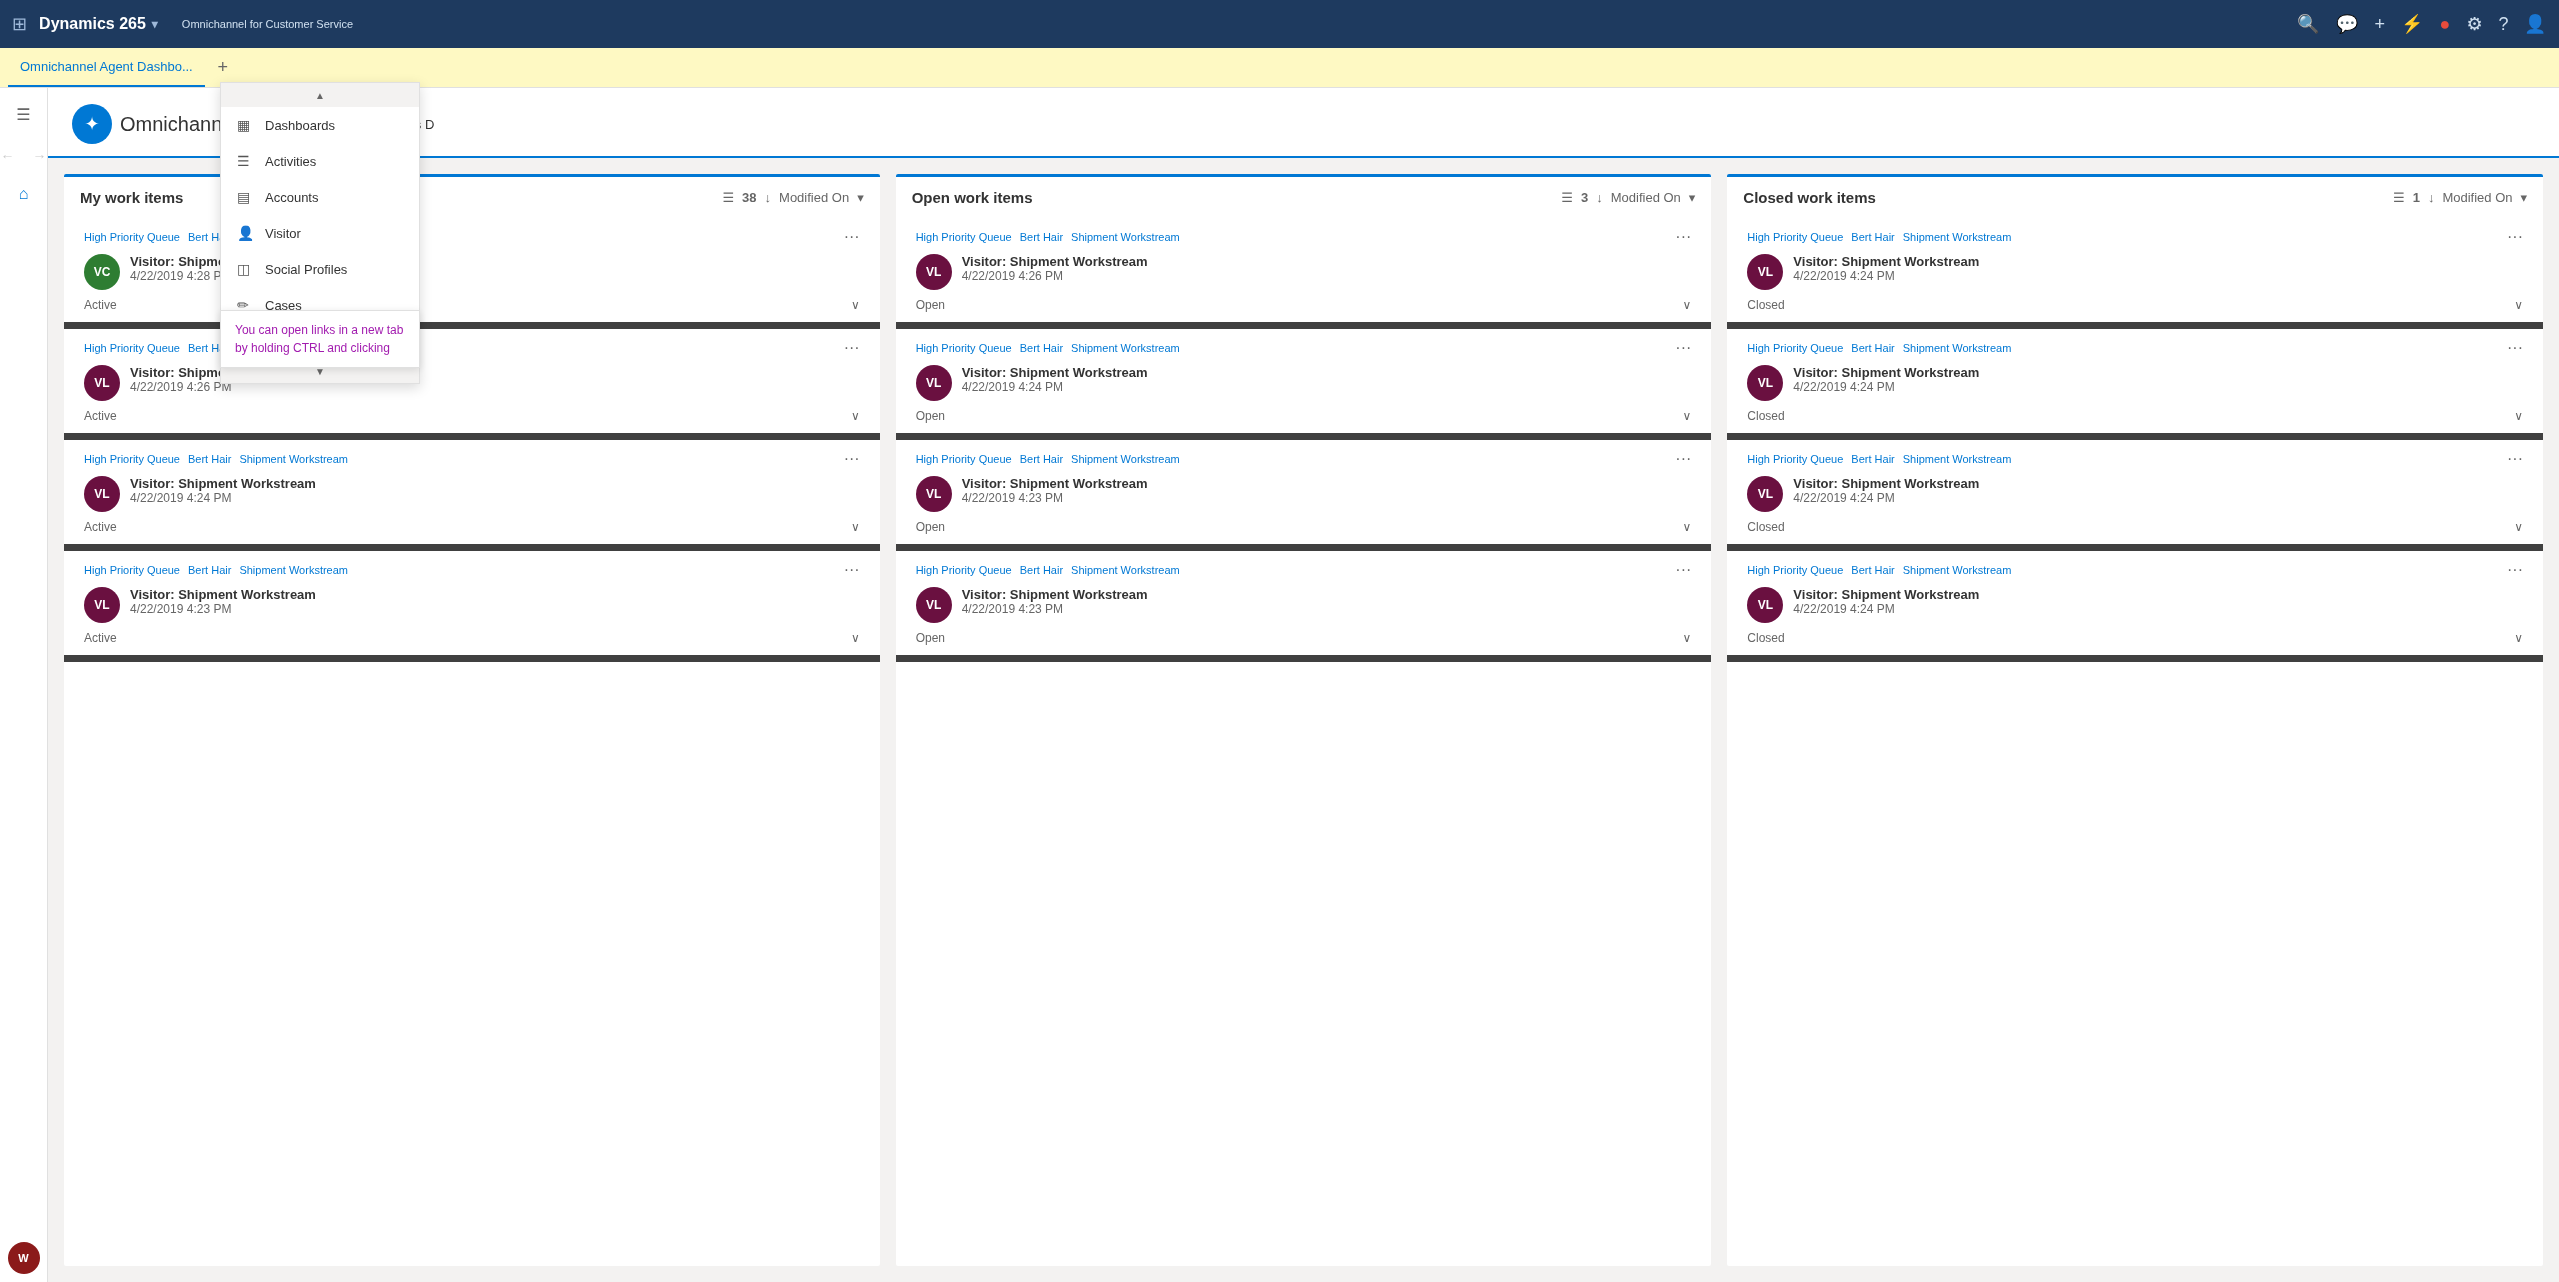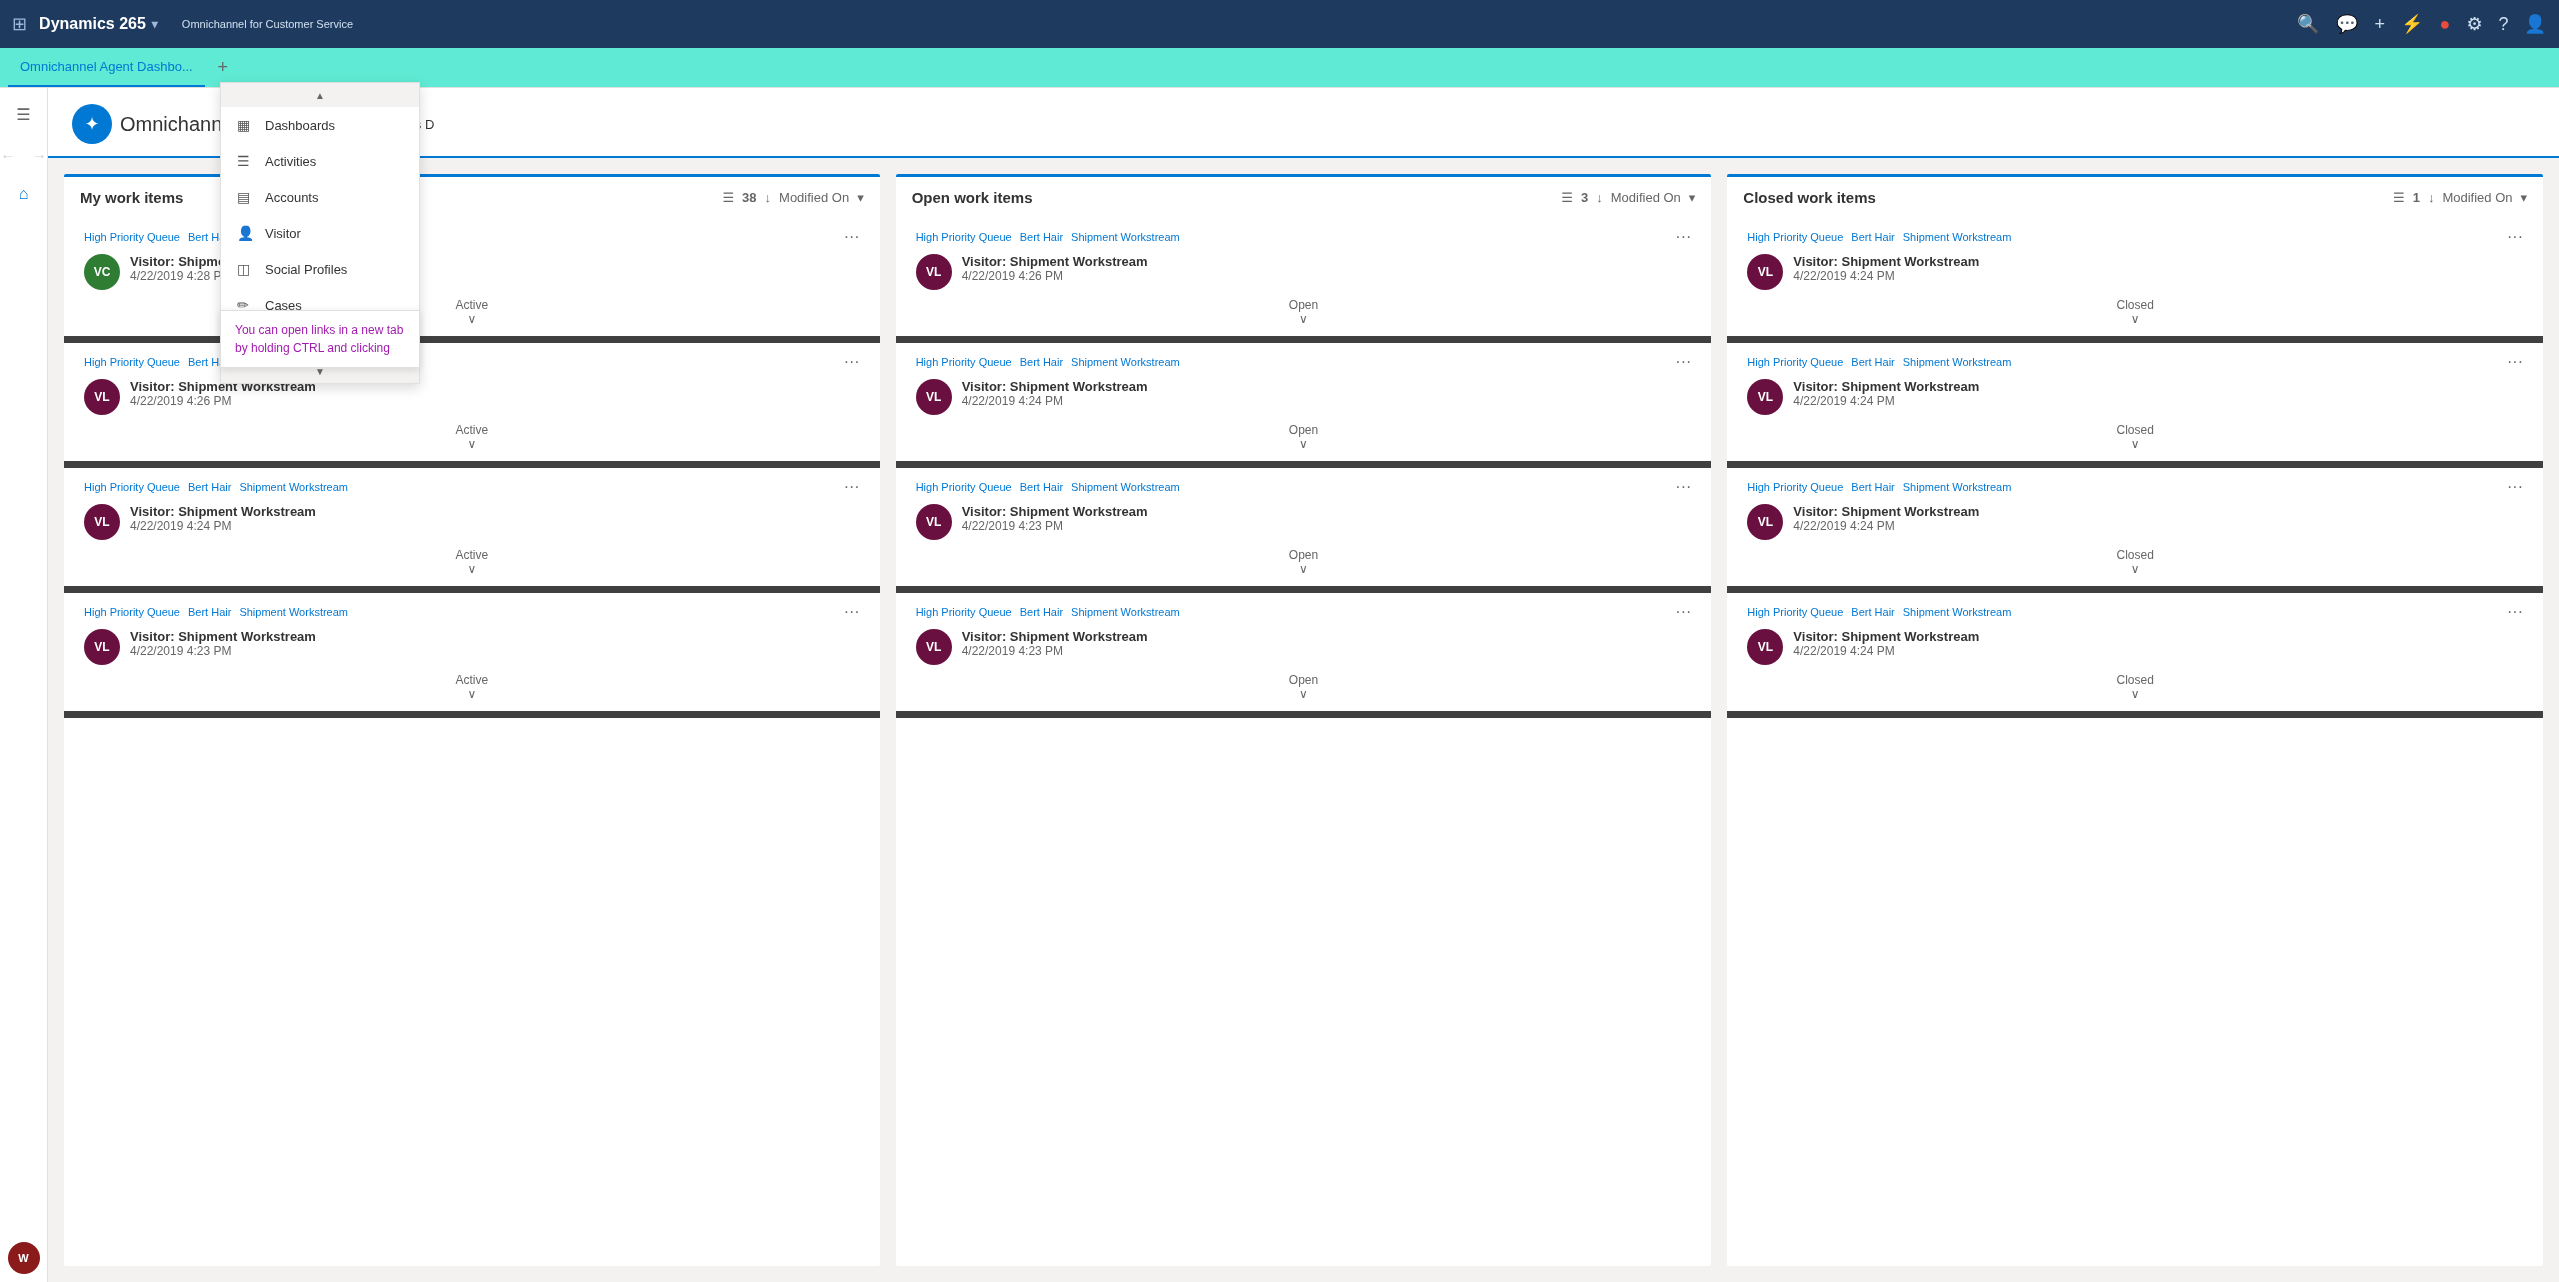--- a/index.html
+++ b/index.html
@@ -40,21 +40,21 @@
       display: flex;
       align-items: center;
       gap: 16px;
       color: #d0e0f0;
       font-size: 18px;
     }
     .top-nav-right span { cursor: pointer; }
 
     
     .tab-bar {
-      background: #5eead4;
+      background: #fef9c3;
       height: 40px;
       display: flex;
       align-items: center;
       padding: 0 8px;
       border-bottom: 1px solid #e0e0e0;
       gap: 4px;
       position: relative;
       z-index: 99;
     }
     .tab-item {
@@ -236,21 +236,20 @@
     }
     .item-info .item-date {
       font-size: 12px;
       color: #666;
     }
     .work-item-footer {
       display: flex;
       align-items: center;
       justify-content: space-between;
       margin-top: 8px;
-      flex-direction: column;
     }
     .status-text {
       font-size: 12px;
       color: #666;
     }
     .chevron-down {
       color: #666;
       font-size: 12px;
       cursor: pointer;
     }

